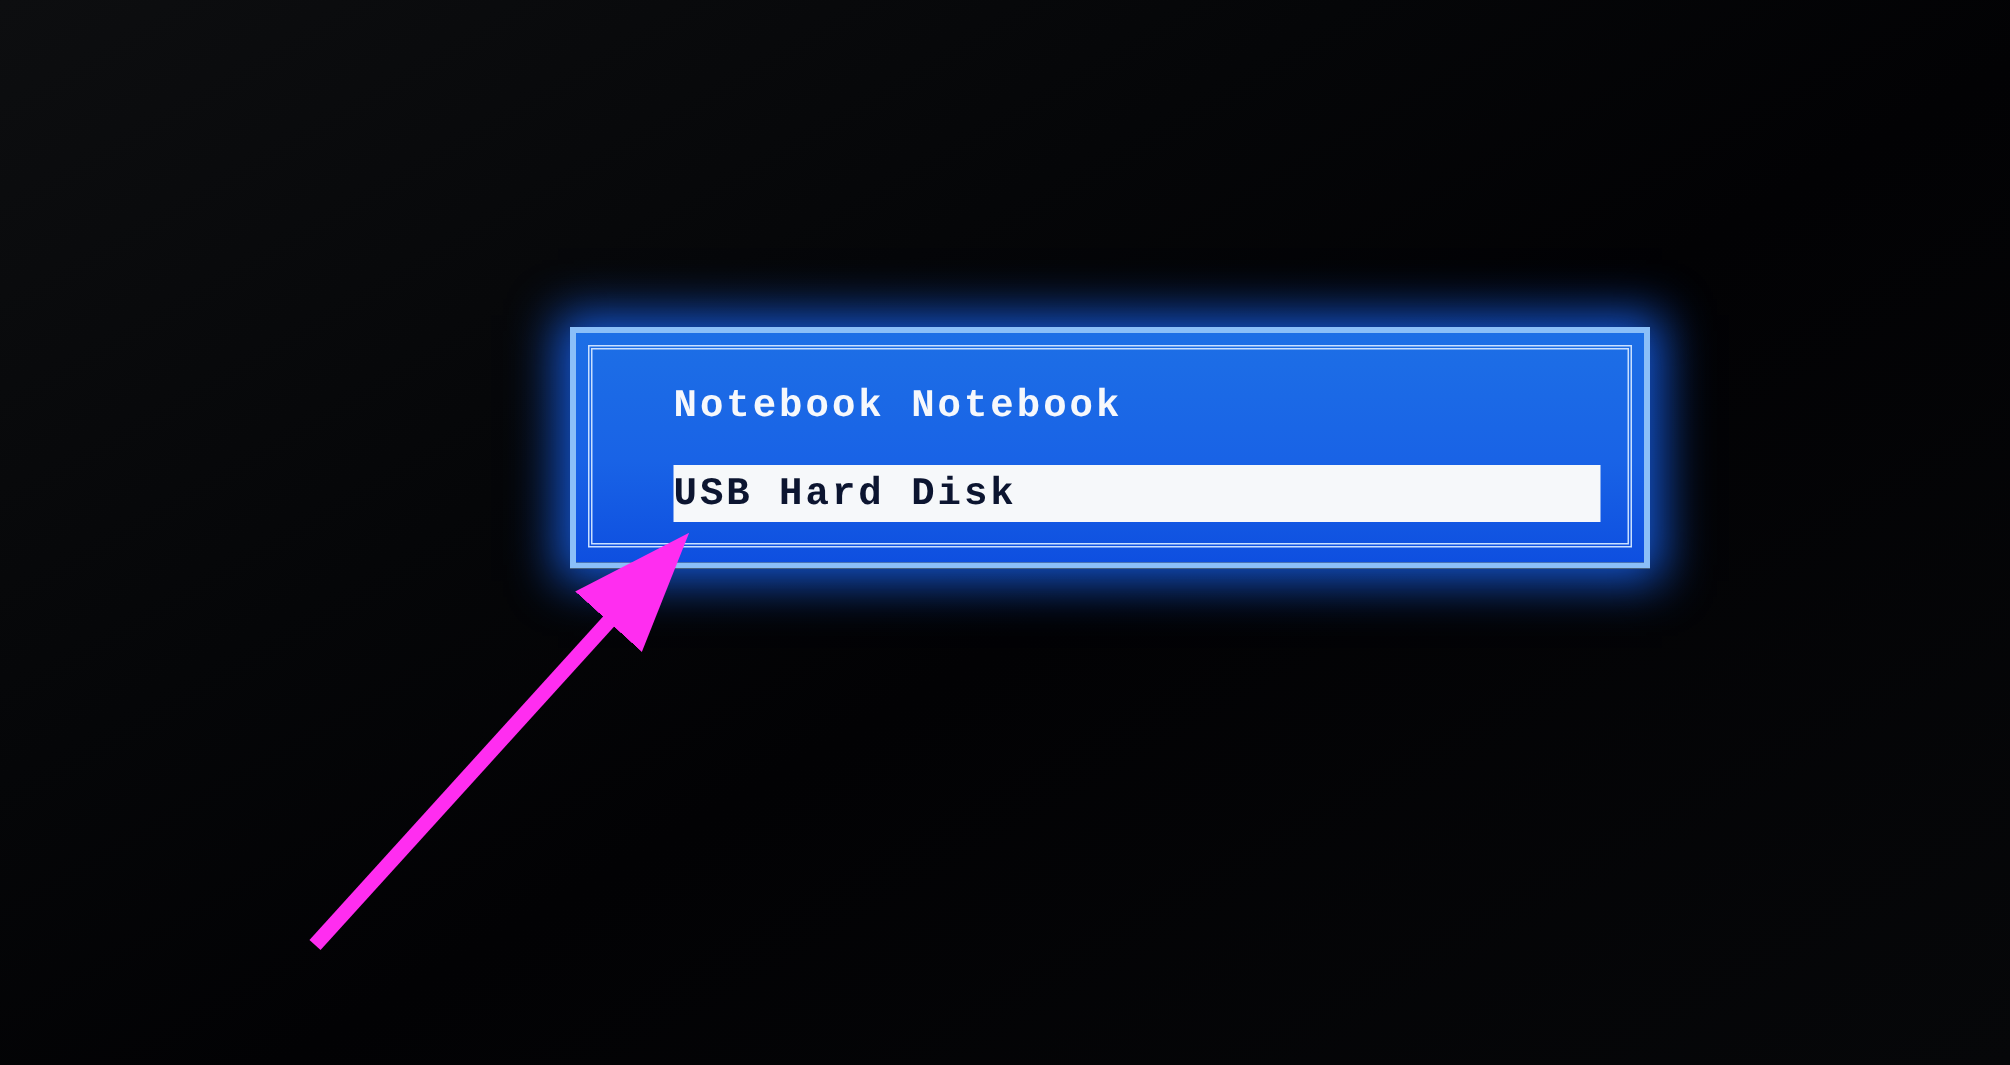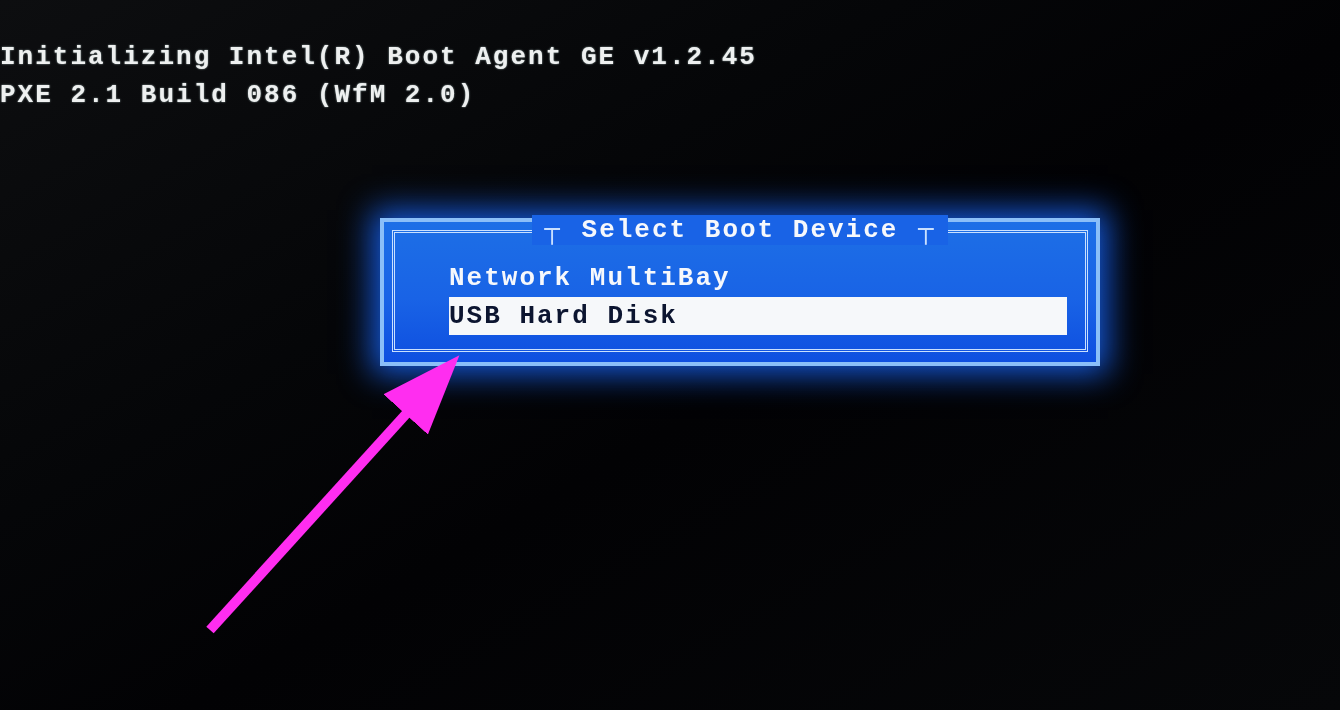--- a/index.html
+++ b/index.html
@@ -62,54 +62,46 @@
     line-height:38px;
   }
   .menu-item{
     white-space:pre;
   }
   .menu-item.sel{
     background:#f6f8fa;
     color:#0c1530;
     margin-right:18px;
     padding-left:0;
+    margin-top:21px;
   }
   .hint-box{
     border-top:3px double #c9e0ff;
     padding:18px 22px 20px 22px;
     font-size:26px;
     line-height:38px;
     color:#f6f8fc;
   }
   .arrow-annot{
     position:absolute;
     pointer-events:none;
     left:0;top:0;
     width:1340px;height:710px;
   }
 </style>
 </head>
 <body>
 
 <div class="screen">
 
-  <div class="bios-text"><span>Initializing Intel(R) Boot Agent GE v1.2.45</span>
-<span>PXE 2.1 Build 086 (WfM 2.0)</span></div>
 
   <div class="boot-menu">
     <div class="boot-inner">
-      <div class="menu-title-row">
-        <span class="bg">
-          <span class="tick">┬</span>
-          <span>Select Boot Device</span>
-          <span class="tick">┬</span>
-        </span>
-      </div>
       <div class="menu-items">
-        <div class="menu-item">Network MultiBay</div>
+        <div class="menu-item">Notebook Notebook</div>
         <div class="menu-item sel">USB Hard Disk</div>
       </div>
     </div>
   </div>
 
   <svg class="arrow-annot" viewBox="0 0 1340 710">
     <defs>
       <marker id="arrowhead" markerWidth="8" markerHeight="8" refX="6" refY="3" orient="auto">
         <polygon points="0 0, 8 3, 0 6" fill="#ff2df0"></polygon>
       </marker>

